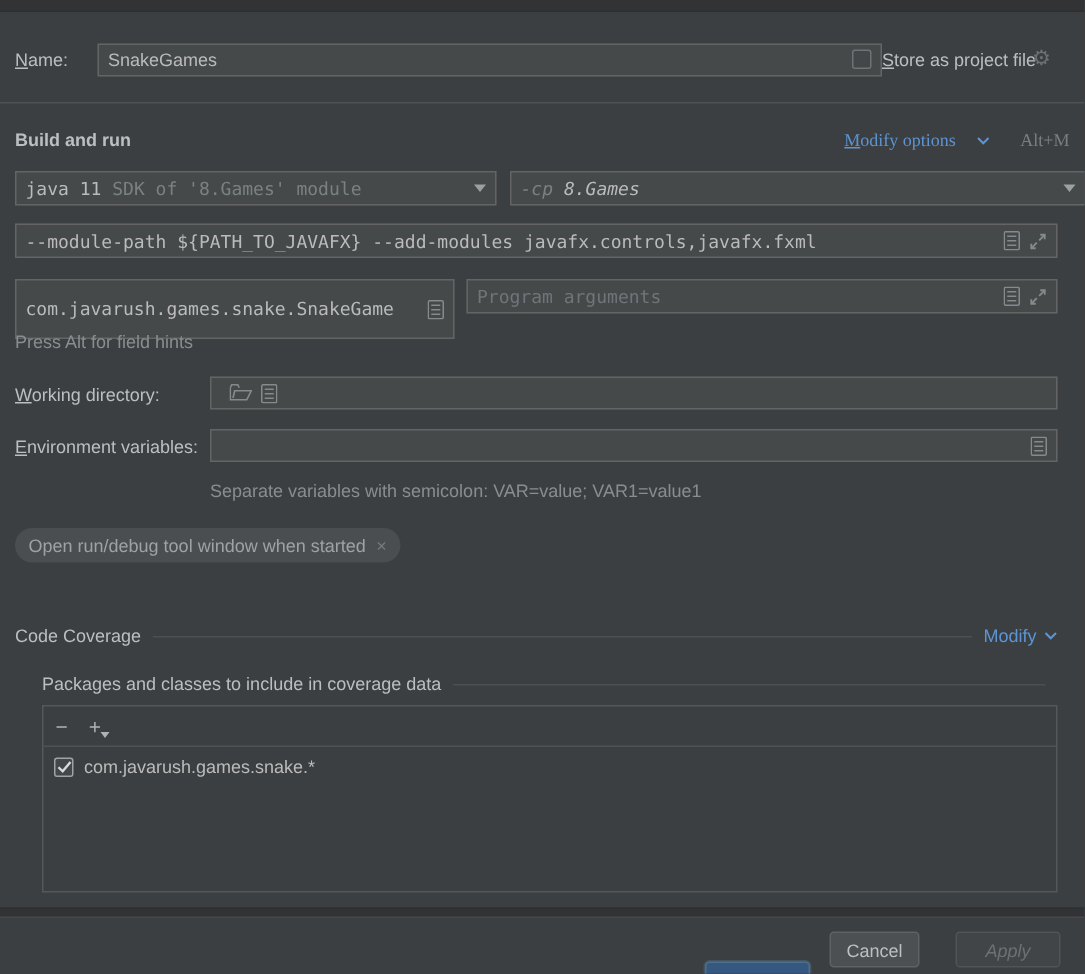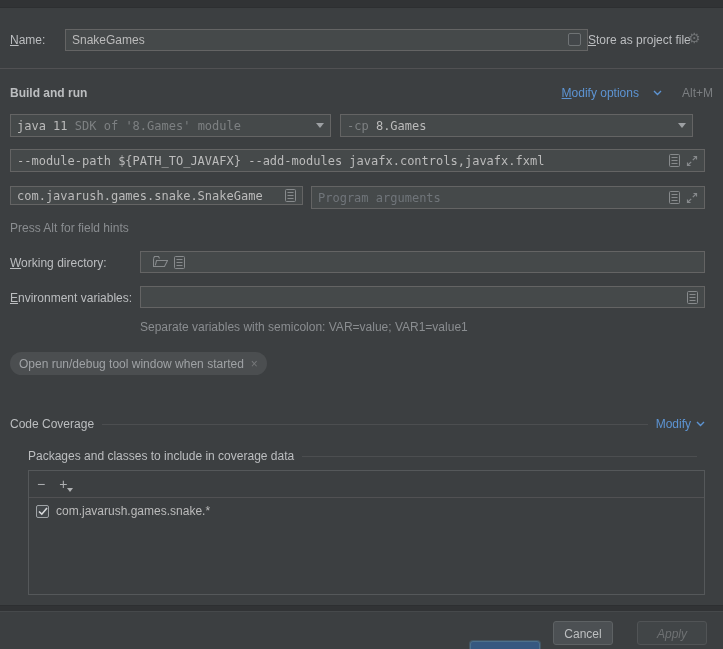--- a/index.html
+++ b/index.html
@@ -92,35 +92,35 @@
 
 <span class="abs label" style="left:10px;top:33px;"><u>N</u>ame:</span>
 <input class="abs raw" style="left: 65px; top: 29px; width: 523px; height: 22px;" type="text" value="SnakeGames">
 <span class="abs checkbox" style="left:568px;top:33px;"></span>
 <span class="abs label" style="left:588px;top:33px;"><u>S</u>tore as project file</span>
 <span class="abs" style="left:688px;top:30px;color:#6e7173;font-size:14px;">⚙</span>
 
 <div class="abs sep-line" style="left:0;top:68px;width:723px;"></div>
 
 <span class="abs label" style="left:10px;top:86px;font-weight:bold;">Build and run</span>
-<div class="abs" style="right:10px;top:86px;display:flex;align-items:center;gap:14px;">
+<div class="abs" style="right:10px;top:86px;display:flex;align-items:center;gap:14px;font-family:Liberation Serif, serif;">
   <span class="link"><u>M</u>odify options</span>
   <span style="display:flex;">
     <svg width="9" height="6" viewBox="0 0 9 6">
         <polyline points="1,1 4.5,4.5 8,1" fill="none" class="chev" stroke-width="1.4"></polyline>
       </svg>
   </span>
   <span style="color:#7b7e81;margin-left:6px;">Alt+M</span>
 </div>
 
 <div class="abs field mono" style="left:10px;top:114px;width:321px;height:23px;">
   <span class="grow"><span>java 11</span> <span class="dim">SDK of '8.Games' module</span></span>
   <span class="arrow-down"></span>
 </div>
-<div class="abs field mono" style="left:340px;top:114px;width:353px;height:23px;">
+<div class="abs field mono" style="left:340px;top:114px;width:384px;height:23px;font-style:italic;">
   <span class="grow"><span class="dim">-cp</span> <span>8.Games</span></span>
   <span class="arrow-down"></span>
 </div>
 
 <div class="abs field mono" style="left:10px;top:149px;width:695px;height:23px;">
   <span class="grow">--module-path ${PATH_TO_JAVAFX} --add-modules javafx.controls,javafx.fxml</span>
   <span class="ficon">
     <svg width="11" height="13" viewBox="0 0 11 13">
         <rect x="0.5" y="0.5" width="10" height="12" rx="1" fill="none" stroke="#9da0a3"></rect>
         <line x1="2.5" y1="3.5" x2="8.5" y2="3.5" stroke="#9da0a3"></line>
@@ -131,21 +131,21 @@
   <span class="ficon">
     <svg width="12" height="12" viewBox="0 0 12 12" stroke="#9da0a3" fill="none" stroke-width="1.2">
         <path d="M7.5 1.5h3v3"></path>
         <path d="M10.5 1.5 6.8 5.2"></path>
         <path d="M4.5 10.5h-3v-3"></path>
         <path d="M1.5 10.5 5.2 6.8"></path>
       </svg>
   </span>
 </div>
 
-<div class="abs field mono" style="left:10px;top:186px;width:293px;height:19px;">
+<div class="abs field mono" style="left:10px;top:186px;width:293px;height:40px;">
   <span class="grow">com.javarush.games.snake.SnakeGame</span>
   <span class="ficon">
     <svg width="11" height="13" viewBox="0 0 11 13">
         <rect x="0.5" y="0.5" width="10" height="12" rx="1" fill="none" stroke="#9da0a3"></rect>
         <line x1="2.5" y1="3.5" x2="8.5" y2="3.5" stroke="#9da0a3"></line>
         <line x1="2.5" y1="6.5" x2="8.5" y2="6.5" stroke="#9da0a3"></line>
         <line x1="2.5" y1="9.5" x2="8.5" y2="9.5" stroke="#9da0a3"></line>
       </svg>
   </span>
 </div>

